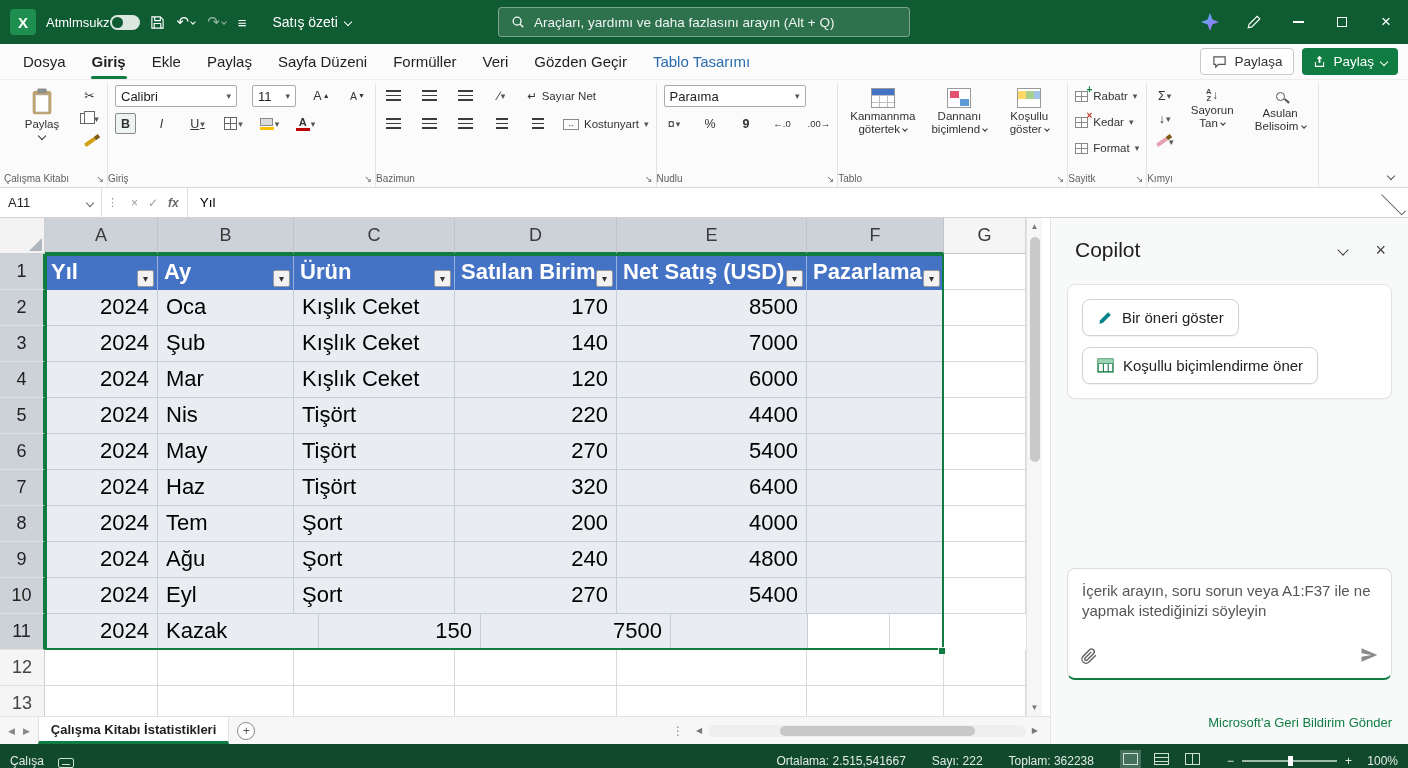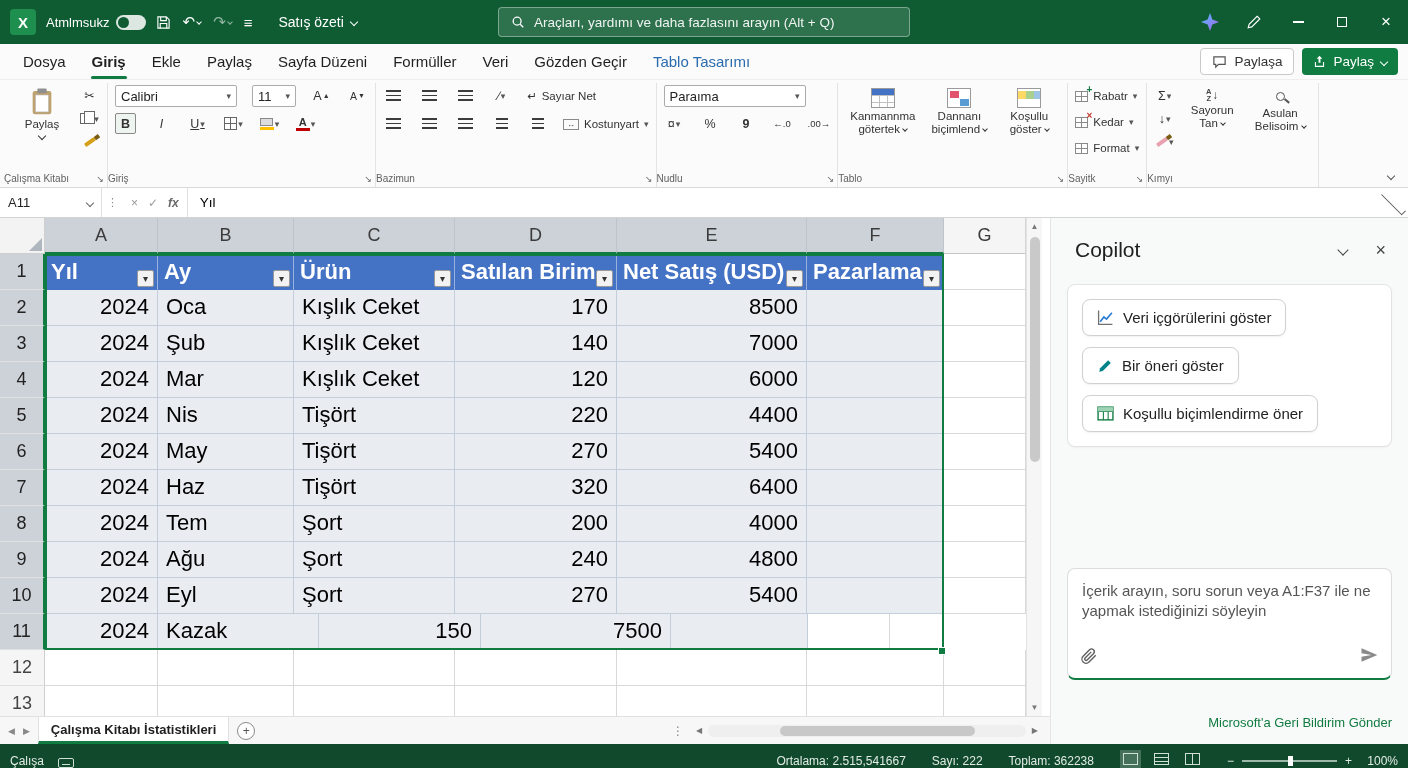--- a/index.html
+++ b/index.html
@@ -9,21 +9,21 @@
   :root{
     --green:#107C41; --titlebar:#0F5C33; --status:#11492C;
     --tblhead:#4472C4; --selfill:#e9edf2; --selline:#c4cdda; --hdrsel:#cdd2d9; --line:#e3e3e3;
   }
   .chev{display:inline-block;width:6px;height:6px;border-right:1.4px solid currentColor;border-bottom:1.4px solid currentColor;transform:rotate(45deg);vertical-align:2px;}
   .dar{font-size:9px;color:#555;}
 
   
   .titlebar{height:44px;background:var(--titlebar);display:flex;align-items:center;color:#fff;padding:0 0 0 10px;position:relative;gap:10px;}
   .xlogo{width:26px;height:26px;border-radius:4px;background:#1E8F4E;display:flex;align-items:center;justify-content:center;font-weight:700;font-size:15px;color:#fff;}
-  .autosave{display:flex;align-items:center;gap:6px;font-size:13px;}
+  .autosave{display:flex;align-items:center;gap:0;font-size:13px;}
   .toggle{width:30px;height:15px;border-radius:8px;background:rgba(255,255,255,.85);position:relative;}
   .toggle::after{content:"";position:absolute;left:2px;top:2px;width:11px;height:11px;border-radius:50%;background:var(--titlebar);}
   .qat{display:flex;align-items:center;gap:12px;font-size:15px;}
   .qat .qbtn{color:#fff;display:flex;align-items:center;gap:2px;font-size:15px;}
   .qat .dim{opacity:.55;}
   .fname{display:flex;align-items:center;gap:7px;font-size:14px;margin-left:16px;}
   .searchbox{position:absolute;left:50%;transform:translateX(-50%);width:412px;height:30px;background:rgba(255,255,255,.13);border:1px solid rgba(255,255,255,.38);border-radius:4px;display:flex;align-items:center;gap:9px;padding:0 12px;font-size:13.5px;color:rgba(255,255,255,.92);}
   .tb-right{margin-left:auto;display:flex;align-items:center;height:100%;}
   .tb-ic{width:44px;height:100%;display:flex;align-items:center;justify-content:center;}
   .winbtn{width:44px;height:100%;display:flex;align-items:center;justify-content:center;color:#fff;font-size:14px;}
@@ -702,27 +702,20 @@
   <div class="copilot">
     <div class="cop-head">
       <span class="cop-title">Copilot</span>
       <div class="cop-hic">
         <span class="chev" style="width:8px;height:8px;"></span>
         <span style="font-size:18px;">×</span>
       </div>
     </div>
     <div class="cop-card">
       <button class="sugg">
-        <svg width="17" height="17" viewBox="0 0 16 16" fill="none">
-            <path d="M1.5 1.5 V14.5 H14.5" stroke="#707070" stroke-width="1.2"></path>
-            <path d="M3 12 L6.5 7.5 L9 9.5 L14 3.5" stroke="#2b7cd3" stroke-width="1.6"></path>
-          </svg>
-        <span>Veri içgörülerini göster</span>
-      </button>
-      <button class="sugg">
         <svg width="16" height="16" viewBox="0 0 18 18">
             <path d="M12.5 2.5 l3 3 L6.5 14.5 l-4 1 1-4 Z" fill="#038387"></path>
           </svg>
         <span>Bir öneri göster</span>
       </button>
       <button class="sugg">
         <svg width="17" height="17" viewBox="0 0 16 16">
             <rect x="1" y="2" width="14" height="12" fill="none" stroke="#107C41" stroke-width="1.3"></rect>
             <path d="M1 6 H15 M6 2 V14 M10.5 2 V14" stroke="#107C41" stroke-width="1"></path>
             <rect x="1" y="2" width="14" height="4" fill="#9fd3b6"></rect>

